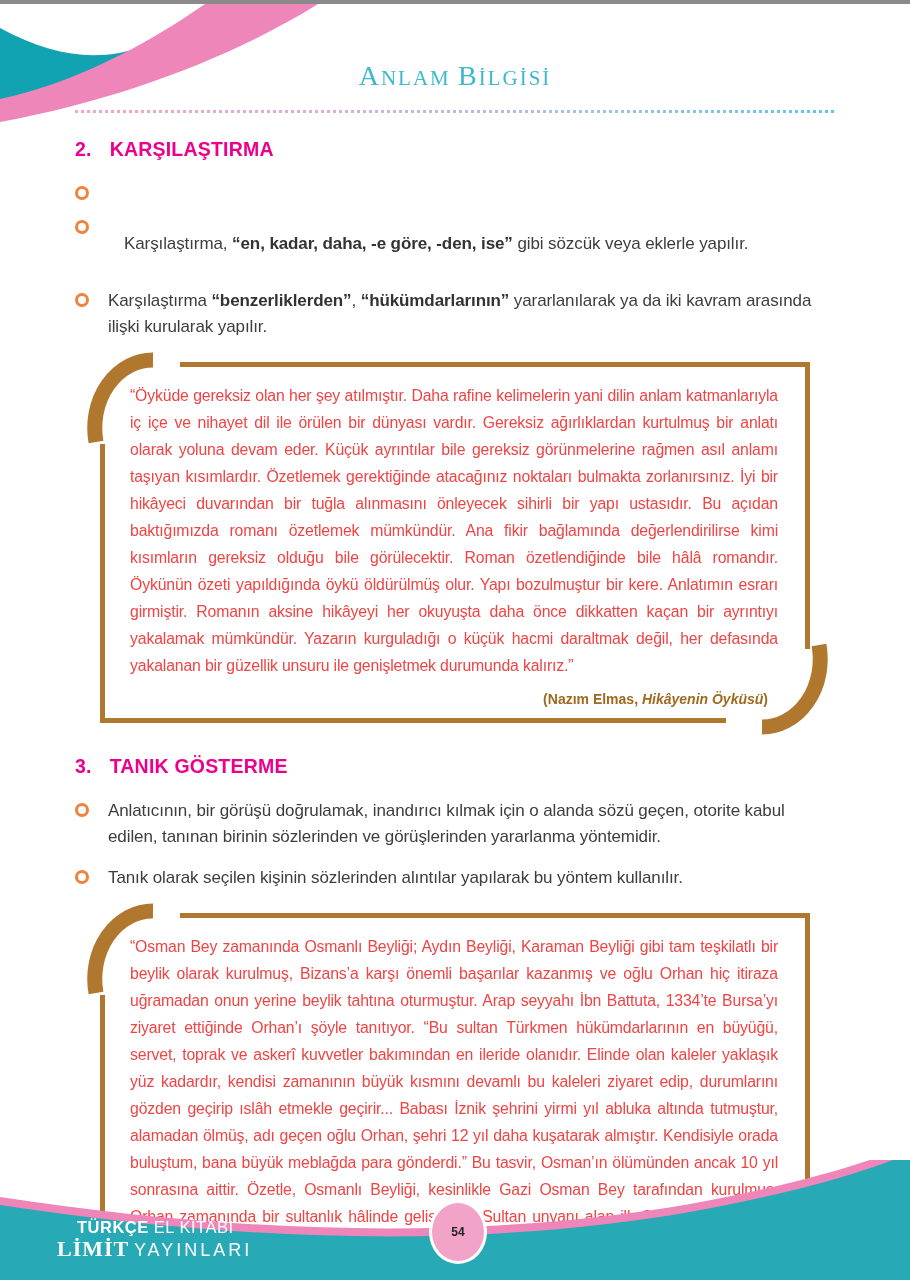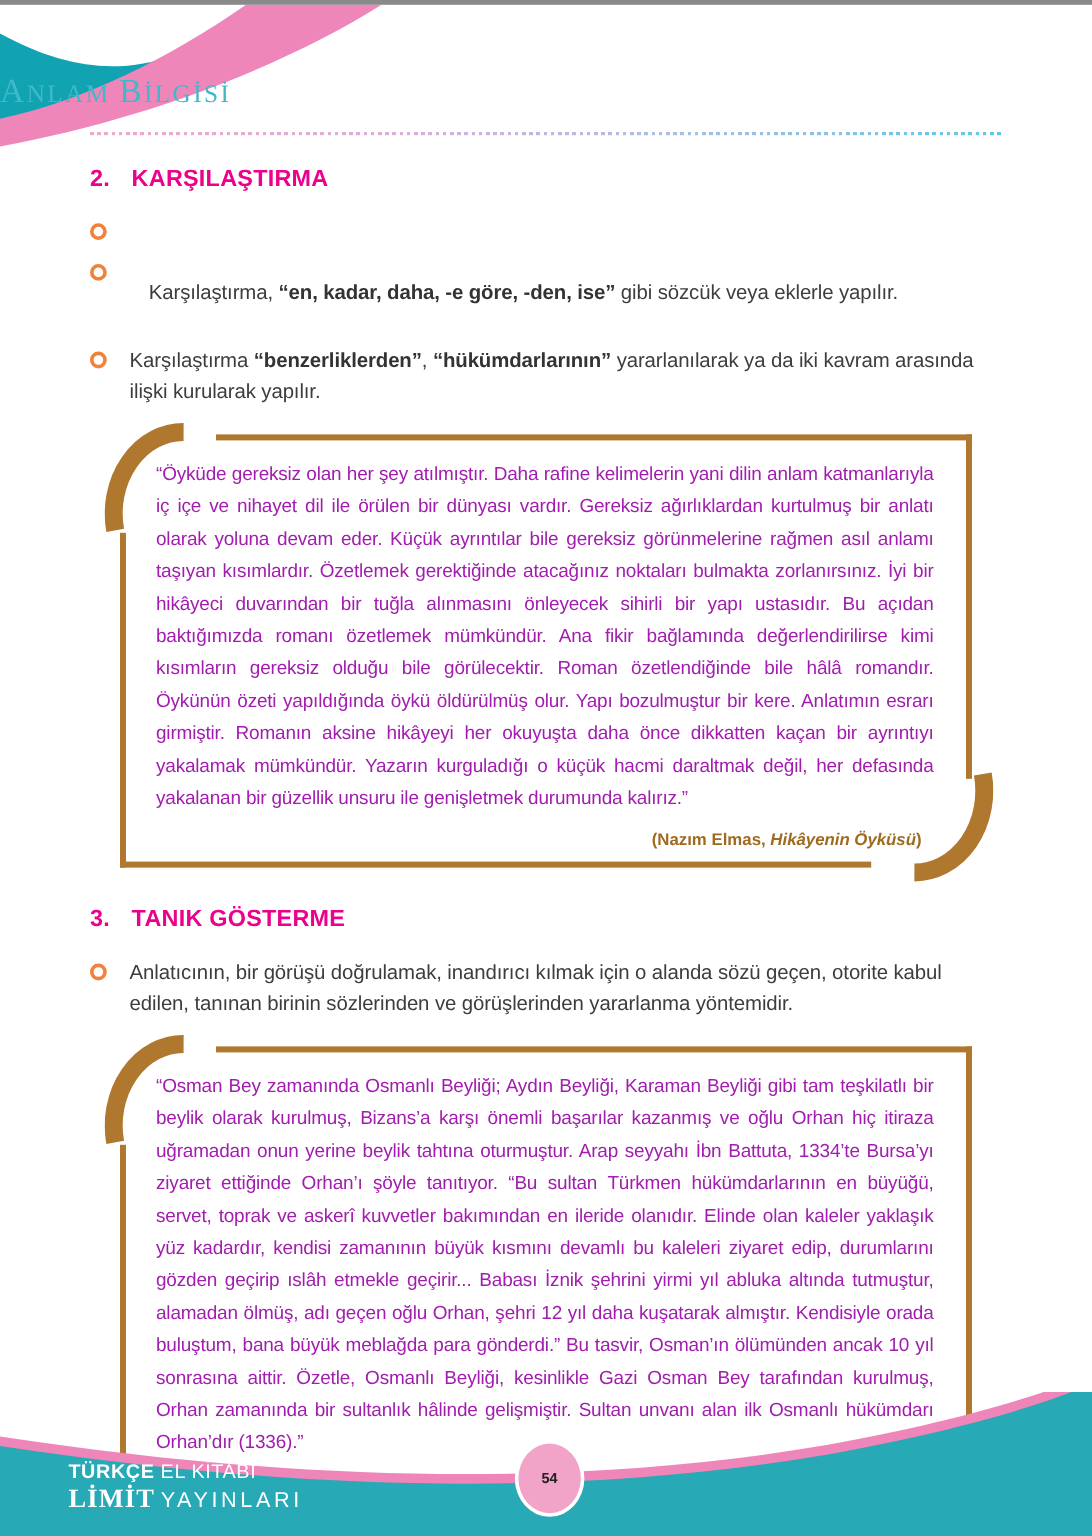--- a/index.html
+++ b/index.html
@@ -5,21 +5,21 @@
   html,body{margin:0;padding:0;}
   body{
     width:910px;height:1280px;position:relative;overflow:hidden;
     background:#ffffff;
     font-family:"Liberation Sans", sans-serif;
     -webkit-font-smoothing:antialiased;
   }
   .top-strip{position:absolute;top:0;left:0;right:0;height:4px;background:#8a8a8a;}
   .deco-top{position:absolute;top:4px;left:0;width:910px;height:120px;display:block;}
   .page-title{
-    position:absolute;top:56px;left:0;width:100%;margin:0;
+    position:absolute;top:56px;left:0;width:100%;text-align:center;margin:0;
     font-family:"Liberation Serif", serif;font-weight:normal;
     color:#3db9cb;letter-spacing:2px;
   }
   .page-title .cap{font-size:28px;}
   .page-title .rest{font-size:21px;}
   .dotted-sep{
     position:absolute;top:110px;left:75px;right:75px;height:3px;
     background:linear-gradient(90deg,#f2a6cb 0%,#d9aed8 35%,#a8bfe6 65%,#5ec7e9 100%);
     -webkit-mask:repeating-linear-gradient(90deg,#000 0 3px,transparent 3px 6px);
     mask:repeating-linear-gradient(90deg,#000 0 3px,transparent 3px 6px);
@@ -35,31 +35,31 @@
   
   .qbox{position:relative;margin:22px 25px 0 25px;padding:20px 32px 12px 30px;}
   .qb{position:absolute;background:#b0772e;}
   .qb.t{top:0;left:80px;right:0;height:5px;}
   .qb.r{top:0;right:0;bottom:74px;width:5px;}
   .qb.b{bottom:0;left:0;right:84px;height:5px;}
   .qb.l{left:0;top:82px;bottom:0;width:5px;}
   .oq{position:absolute;top:-10px;left:-13px;width:74px;height:98px;}
   .cq{position:absolute;bottom:-12px;right:-18px;width:74px;height:98px;transform:rotate(180deg);}
   .qtext{
-    margin:0;color:#a21caf;font-size:15.8px;line-height:27px;
+    margin:0;color:#ef4444;font-size:15.8px;line-height:27px;
     text-align:justify;letter-spacing:-0.15px;
   }
   .qattr{margin:8px 10px 0 0;text-align:right;font-weight:bold;color:#9e6a1f;font-size:14px;line-height:24px;}
   .qattr i{font-style:italic;}
   
   .footer{position:absolute;left:0;bottom:0;width:910px;height:100px;}
   .footer svg{position:absolute;left:0;top:-20px;width:910px;height:120px;display:block;}
   .brand{position:absolute;left:57px;top:36px;color:#ffffff;line-height:22px;}
   .brand .l1{font-size:16.5px;letter-spacing:.5px;}
-  .brand .l1 b{font-weight:bold;}
+  .brand .l1 b{font-weight:bold;margin-left:20px;}
   .brand .l2{font-size:15px;letter-spacing:.5px;}
   .brand .l2 .limit{font-family:"Liberation Serif", serif;font-weight:bold;font-size:22px;letter-spacing:1px;}
   .brand .l2 .yay{font-size:18px;letter-spacing:3px;}
   .page-badge{
     position:absolute;left:429px;top:20px;width:52px;height:58px;border-radius:50%;
     background:#f2a3c8;border:3px solid #ffffff;
     display:flex;align-items:center;justify-content:center;
     color:#222;font-size:12px;font-weight:bold;text-align:center;
   }
 </style>
@@ -116,20 +116,24 @@
   <h2 class="sec-head second">
     <span>3.</span>
     <span>TANIK GÖSTERME</span>
   </h2>
 
   <ul class="bullets">
     <li>
       <span class="ring"></span>
       <p style="margin:0"><span>Anlatıcının, bir görüşü doğrulamak, inandırıcı kılmak için o alanda sözü geçen, otorite kabul edilen, tanınan birinin sözlerinden ve görüşlerinden yararlanma yöntemidir.</span></p>
     </li>
+    <li>
+      <span class="ring"></span>
+      <p style="margin:0"><span>Tanık olarak seçilen kişinin sözlerinden alıntılar yapılarak bu yöntem kullanılır.</span></p>
+    </li>
   </ul>
 
   <div class="qbox">
     <i class="qb t"></i>
     <i class="qb r"></i>
     <i class="qb b"></i>
     <i class="qb l"></i>
     <svg class="oq" viewBox="0 0 74 98" aria-hidden="true">
         <path d="M66 8 A58 68 0 0 0 9 90" fill="none" stroke="#b0772e" stroke-width="15"></path>
       </svg>

